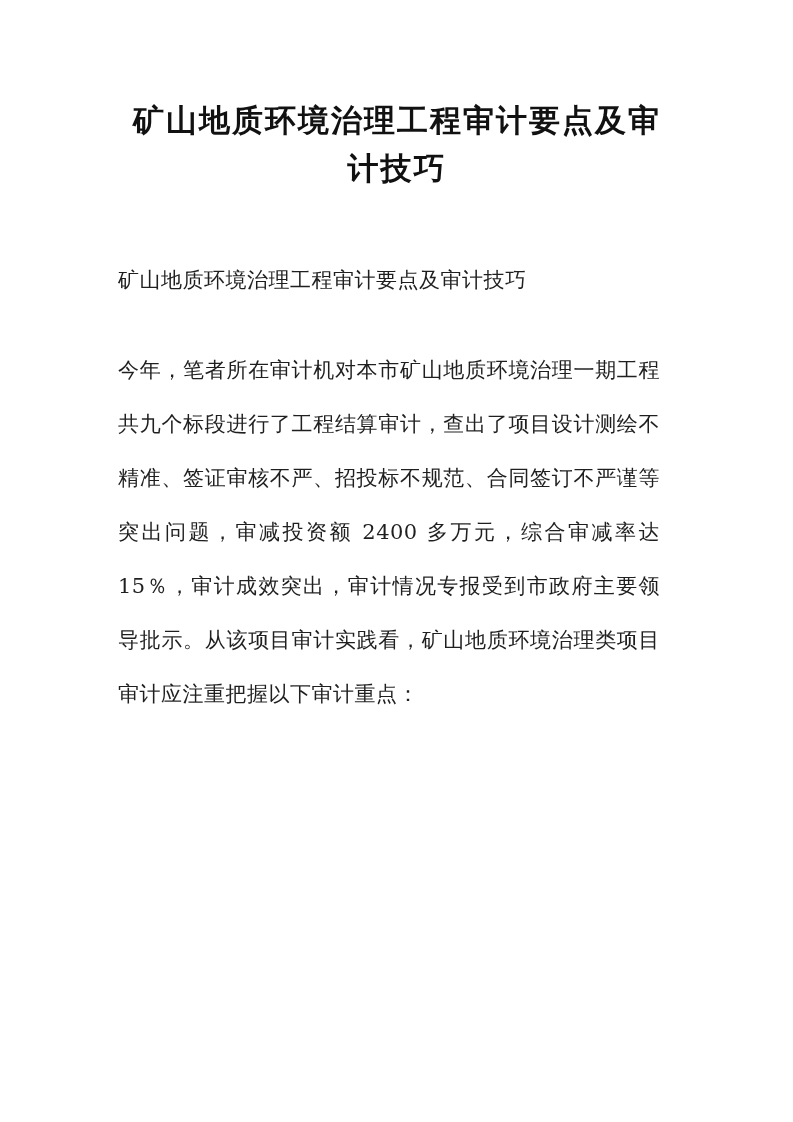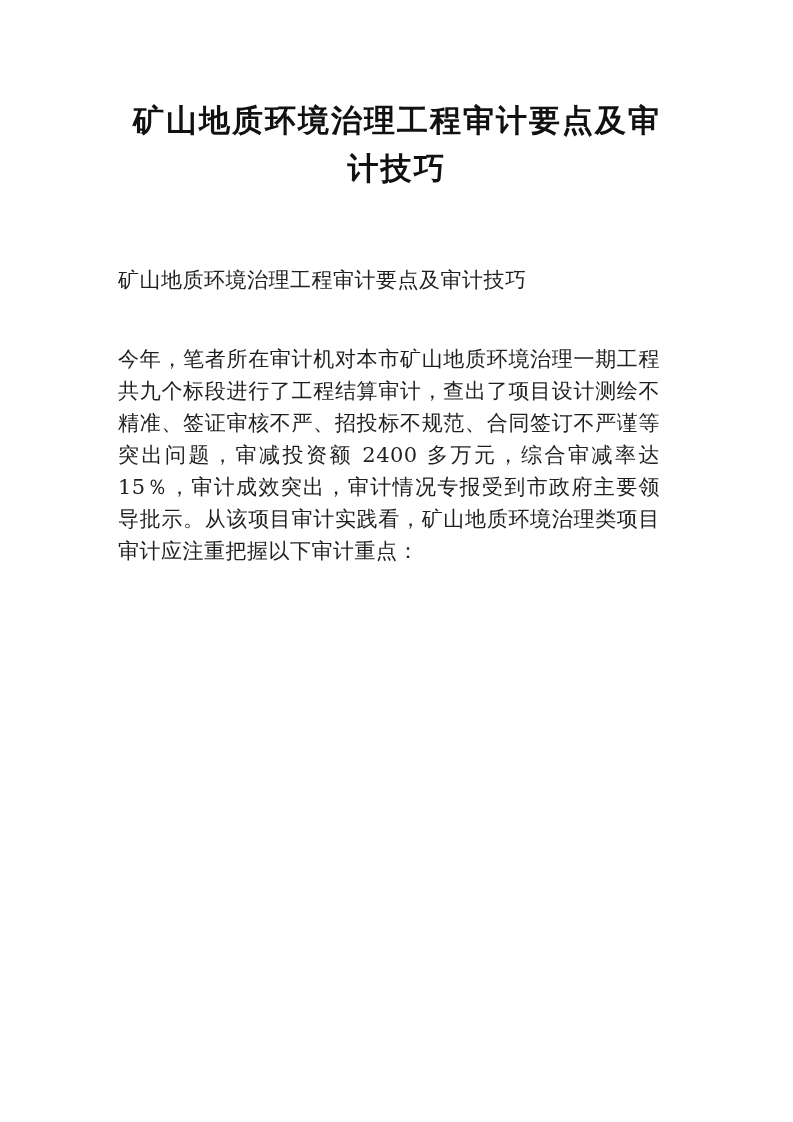--- a/index.html
+++ b/index.html
@@ -31,21 +31,21 @@
     margin: 67px 0 0 0;
     font-size: 21px;
     line-height: 42px;
     letter-spacing: 0.5px;
     text-align: left;
     color: #1f1f1f;
   }
   .doc-para {
     margin: 42px 16px 0 0;
     font-size: 21px;
-    line-height: 32px;
+    line-height: 54px;
     letter-spacing: 0.5px;
     text-align: justify;
     text-justify: inter-character;
     text-align-last: left;
     color: #1f1f1f;
     word-break: normal;
     overflow-wrap: break-word;
   }
 </style>
 </head>

